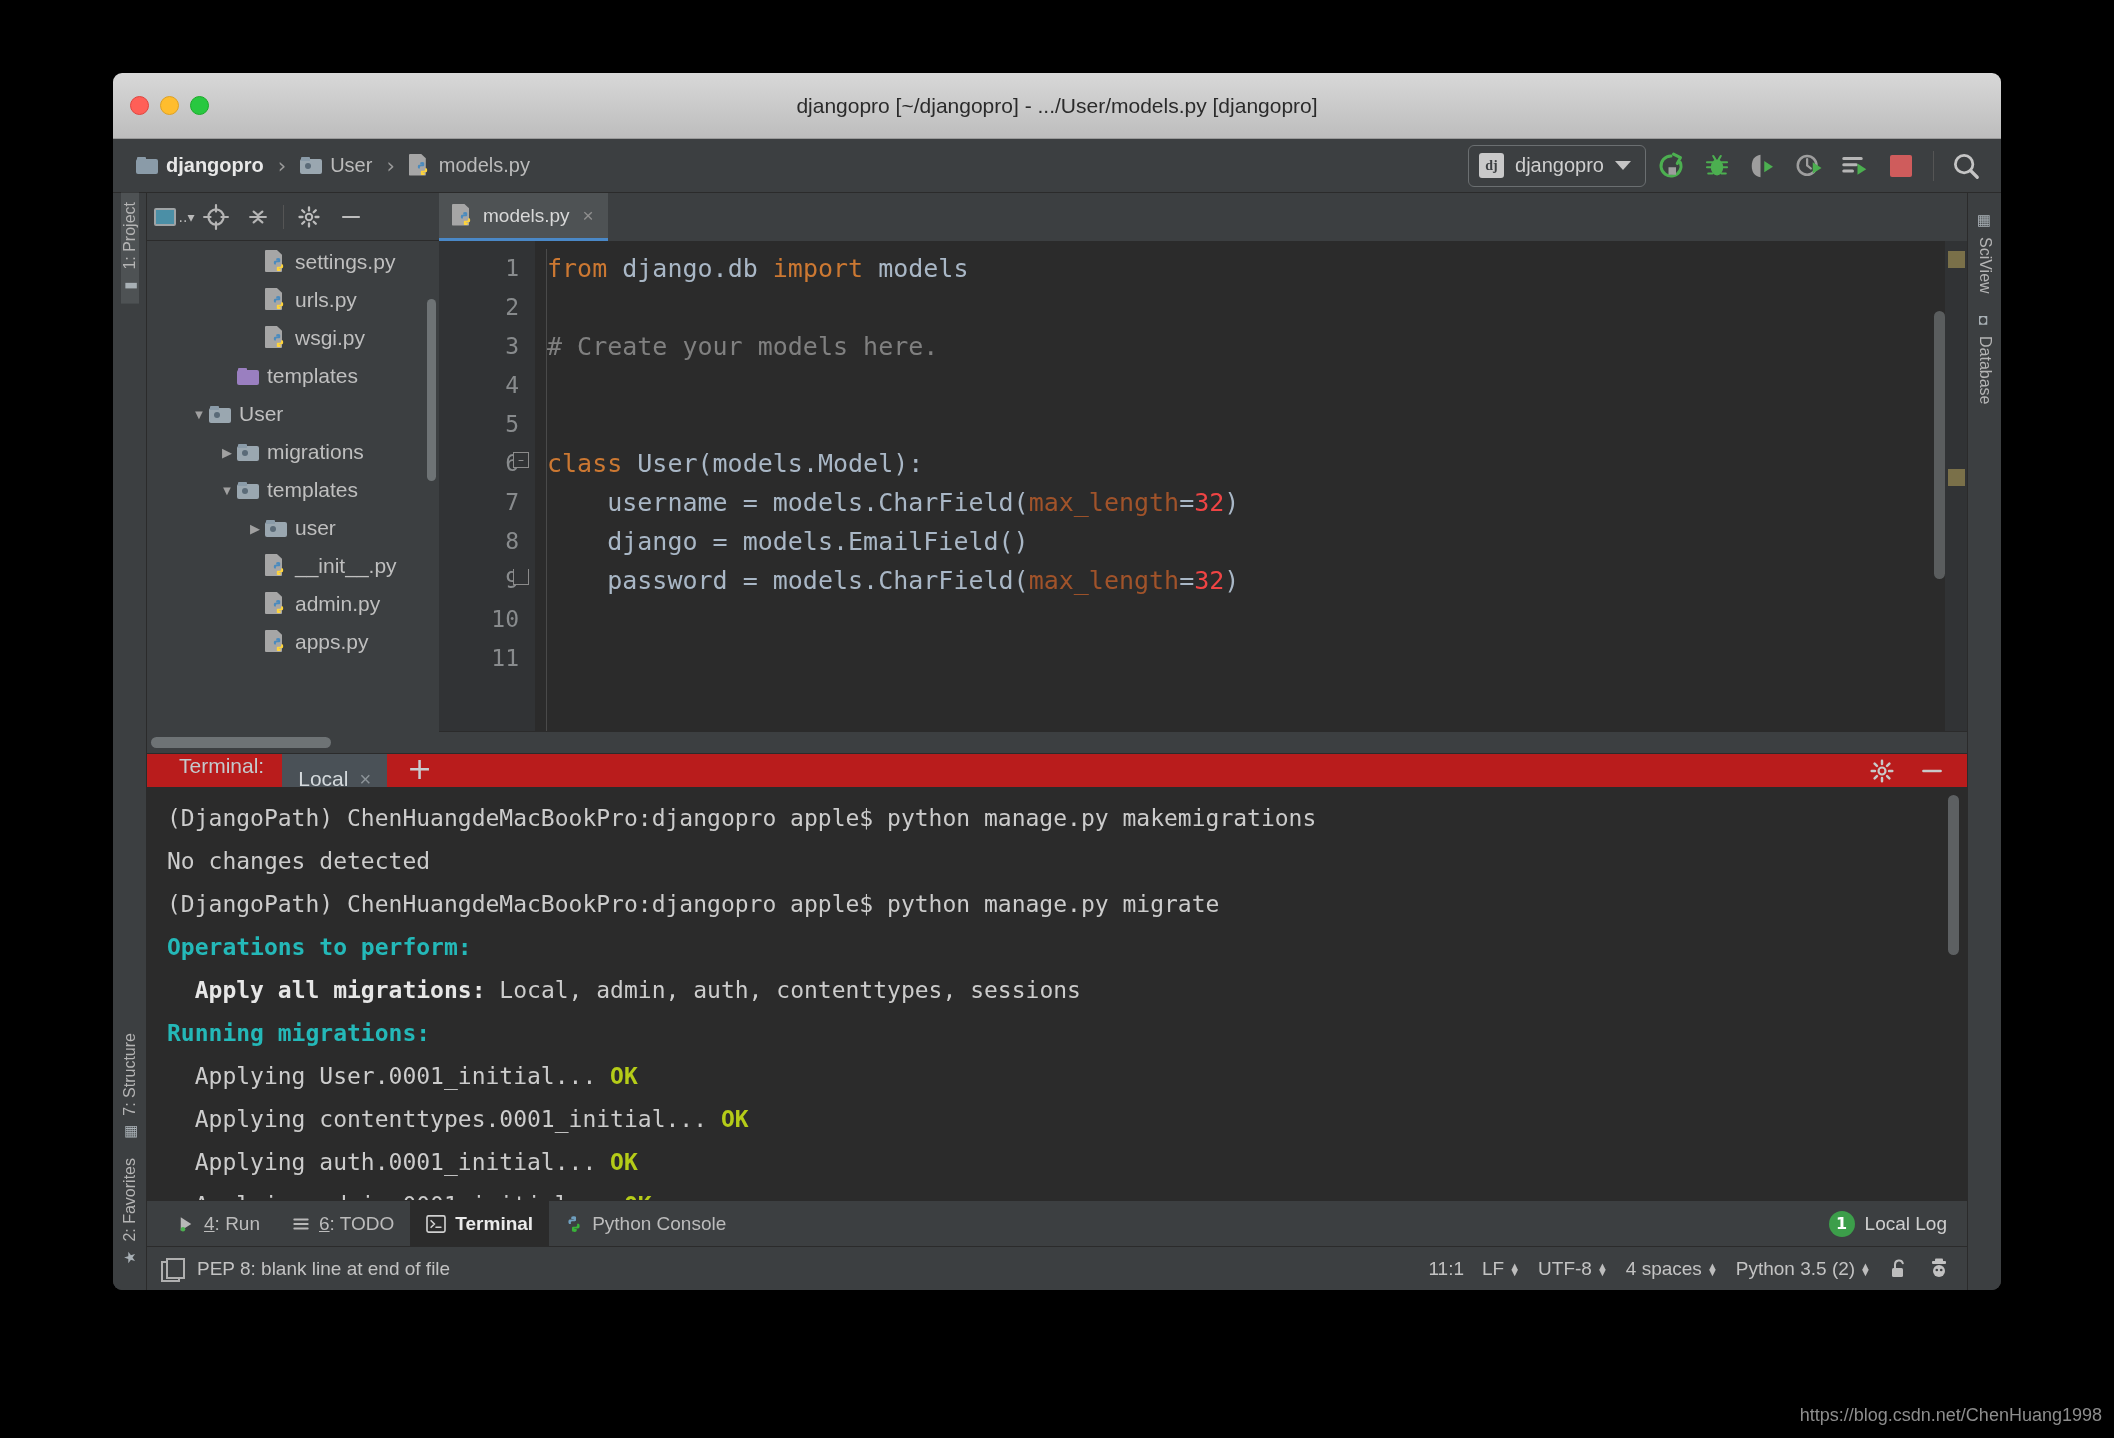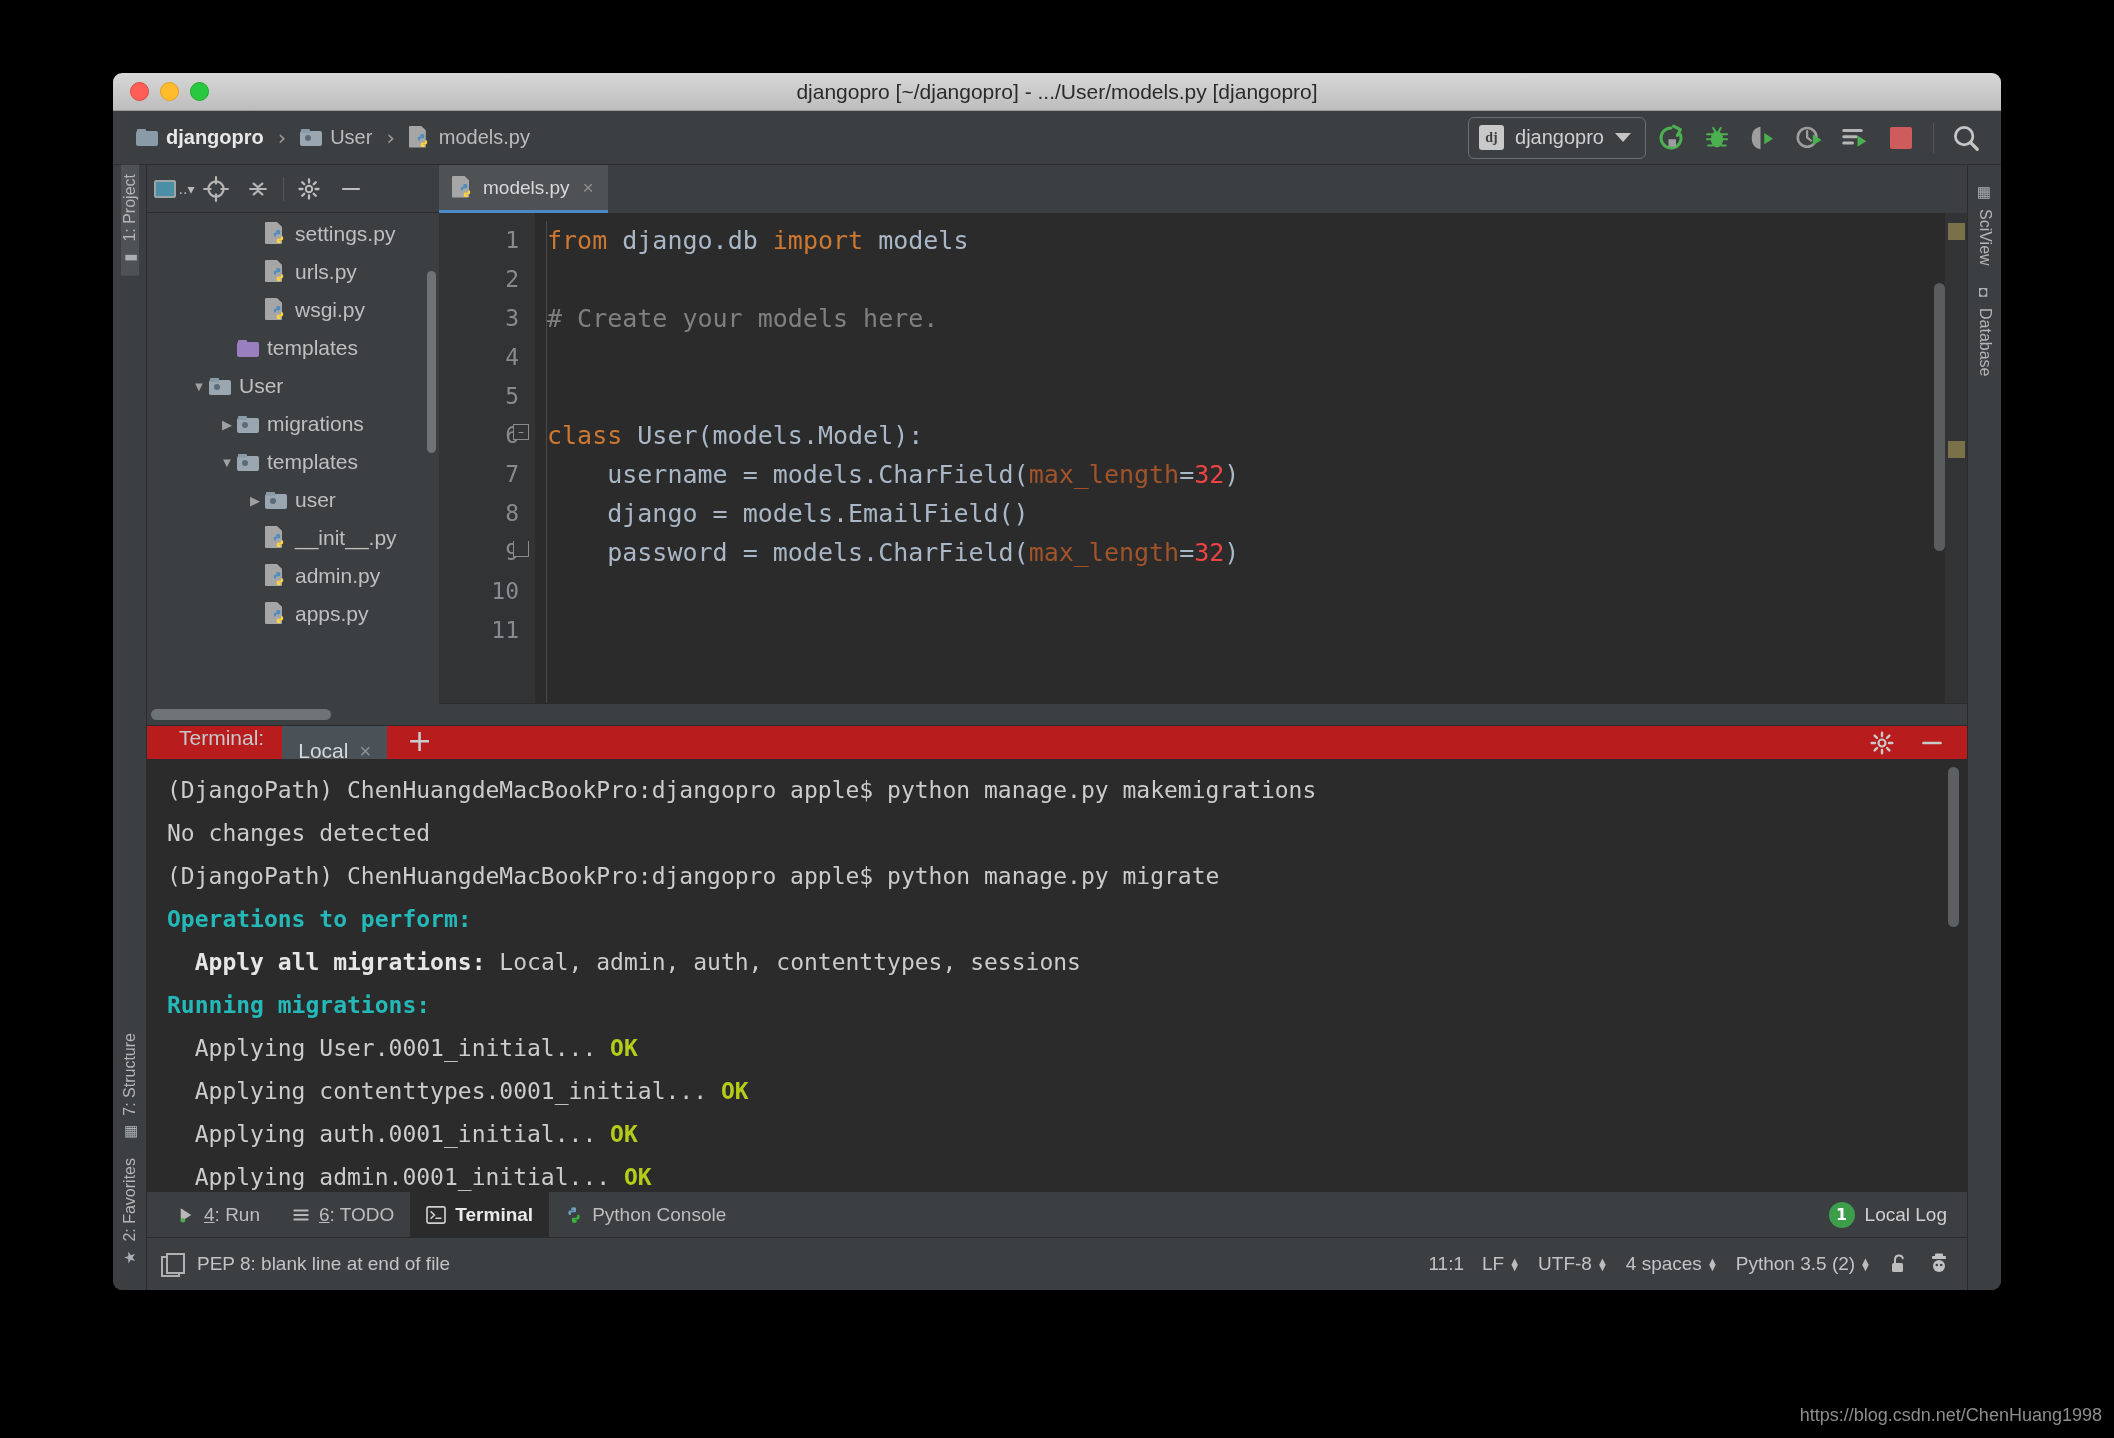--- a/index.html
+++ b/index.html
@@ -13,21 +13,21 @@
     position: absolute;
     left: 113px; top: 73px;
     width: 1888px; height: 1217px;
     border-radius: 9px;
     overflow: hidden;
     box-shadow: 0 6px 26px rgba(0,0,0,.65);
     display: flex; flex-direction: column;
   }
   
   .titlebar {
-    height: 38px;
+    height: 66px;
     background: linear-gradient(to bottom, #d8d8d8 0%, #c9c9c9 55%, #bdbdbd 100%);
     border-bottom: 1px solid #9a9a9a;
     display: flex; align-items: center;
     position: relative; flex: none;
   }
   .traffic { display: flex; gap: 11px; padding-left: 17px; }
   .dot { width: 19px; height: 19px; border-radius: 50%; }
   .dot.red { background: #ff5f57; border: 1px solid #e0443e; }
   .dot.yellow { background: #ffbd2e; border: 1px solid #dea123; }
   .dot.green { background: #28c840; border: 1px solid #1aab29; }
@@ -236,21 +236,21 @@
   .btab.sel { background: #2b2b2b; color: #eaeaea; font-weight: bold; }
   .btab u { text-decoration: underline; }
   .btabs-right { margin-left: auto; display: flex; align-items: center; gap: 10px; padding-right: 20px; }
   .evt-badge {
     width: 26px; height: 26px; background: #3c9e4a; border-radius: 50%;
     color: #fff; font-size: 16px; font-weight: bold;
     display: flex; align-items: center; justify-content: center;
   }
   
   .statusbar {
-    height: 53px; background: #3c3f41; display: flex; align-items: center;
+    height: 44px; background: #3c3f41; display: flex; align-items: center;
     flex: none; border-top: 1px solid #2b2b2b; padding: 0 16px 0 14px;
   }
   .status-left { display: flex; align-items: center; gap: 14px; }
   .insp-ico { width: 22px; height: 22px; position: relative; }
   .insp-ico::before {
     content: ""; position: absolute; left: 0; top: 3px; width: 15px; height: 17px;
     border: 2px solid #b0b0b0;
   }
   .insp-ico::after {
     content: ""; position: absolute; left: 5px; top: 0; width: 15px; height: 17px;

